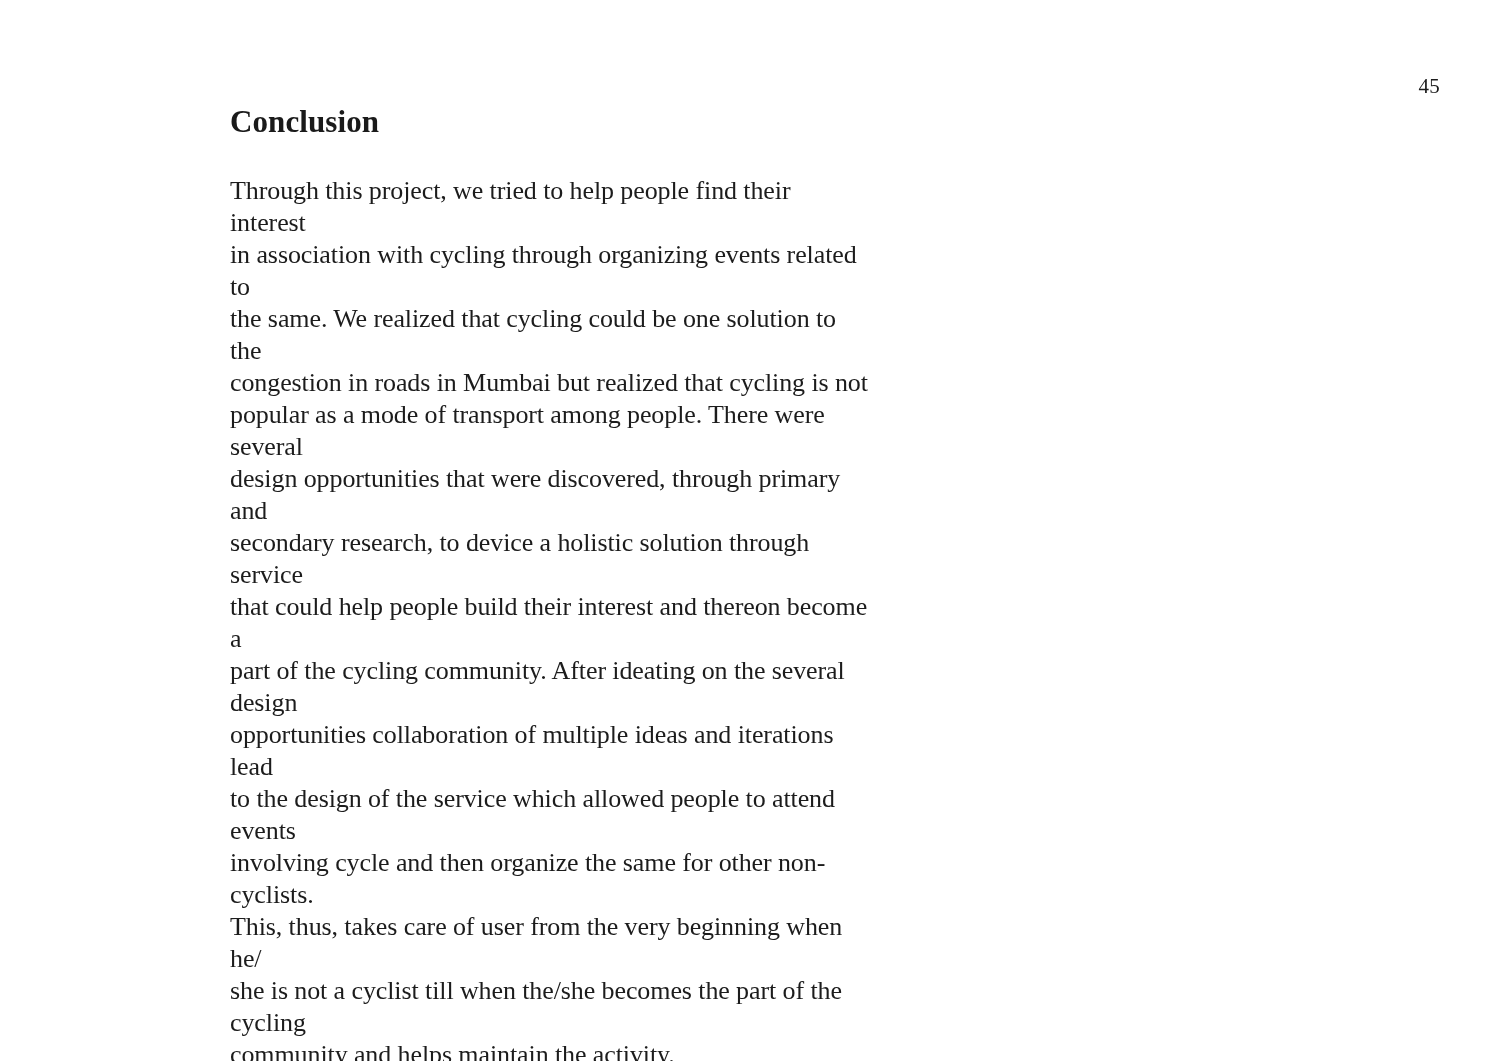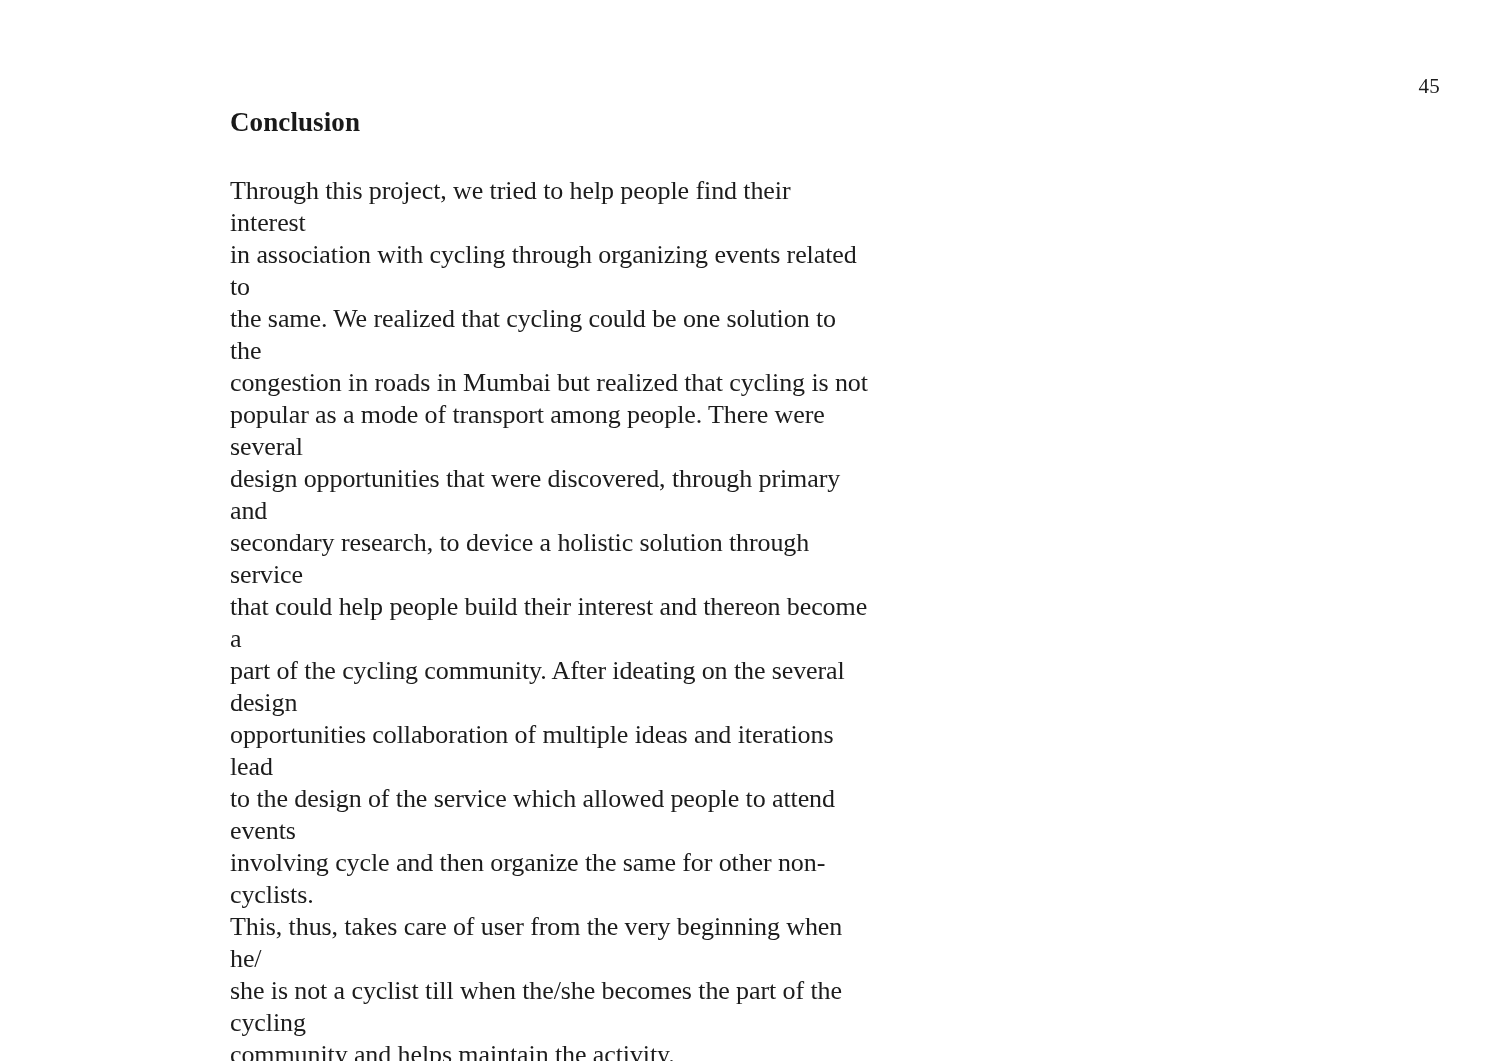--- a/index.html
+++ b/index.html
@@ -26,21 +26,21 @@
     color: #1c1c1c;
     letter-spacing: 0.2px;
   }
   .content {
     position: absolute;
     left: 230px;
     top: 103px;
     width: 640px;
   }
   .heading {
-    font-size: 27px;
+    font-size: 31px;
     line-height: 38px;
     font-weight: 700;
     color: #1a1a1a;
     letter-spacing: 0.1px;
   }
   .body-text {
     margin-top: 34px;
     font-size: 26px;
     line-height: 32px;
     color: #1c1c1c;

